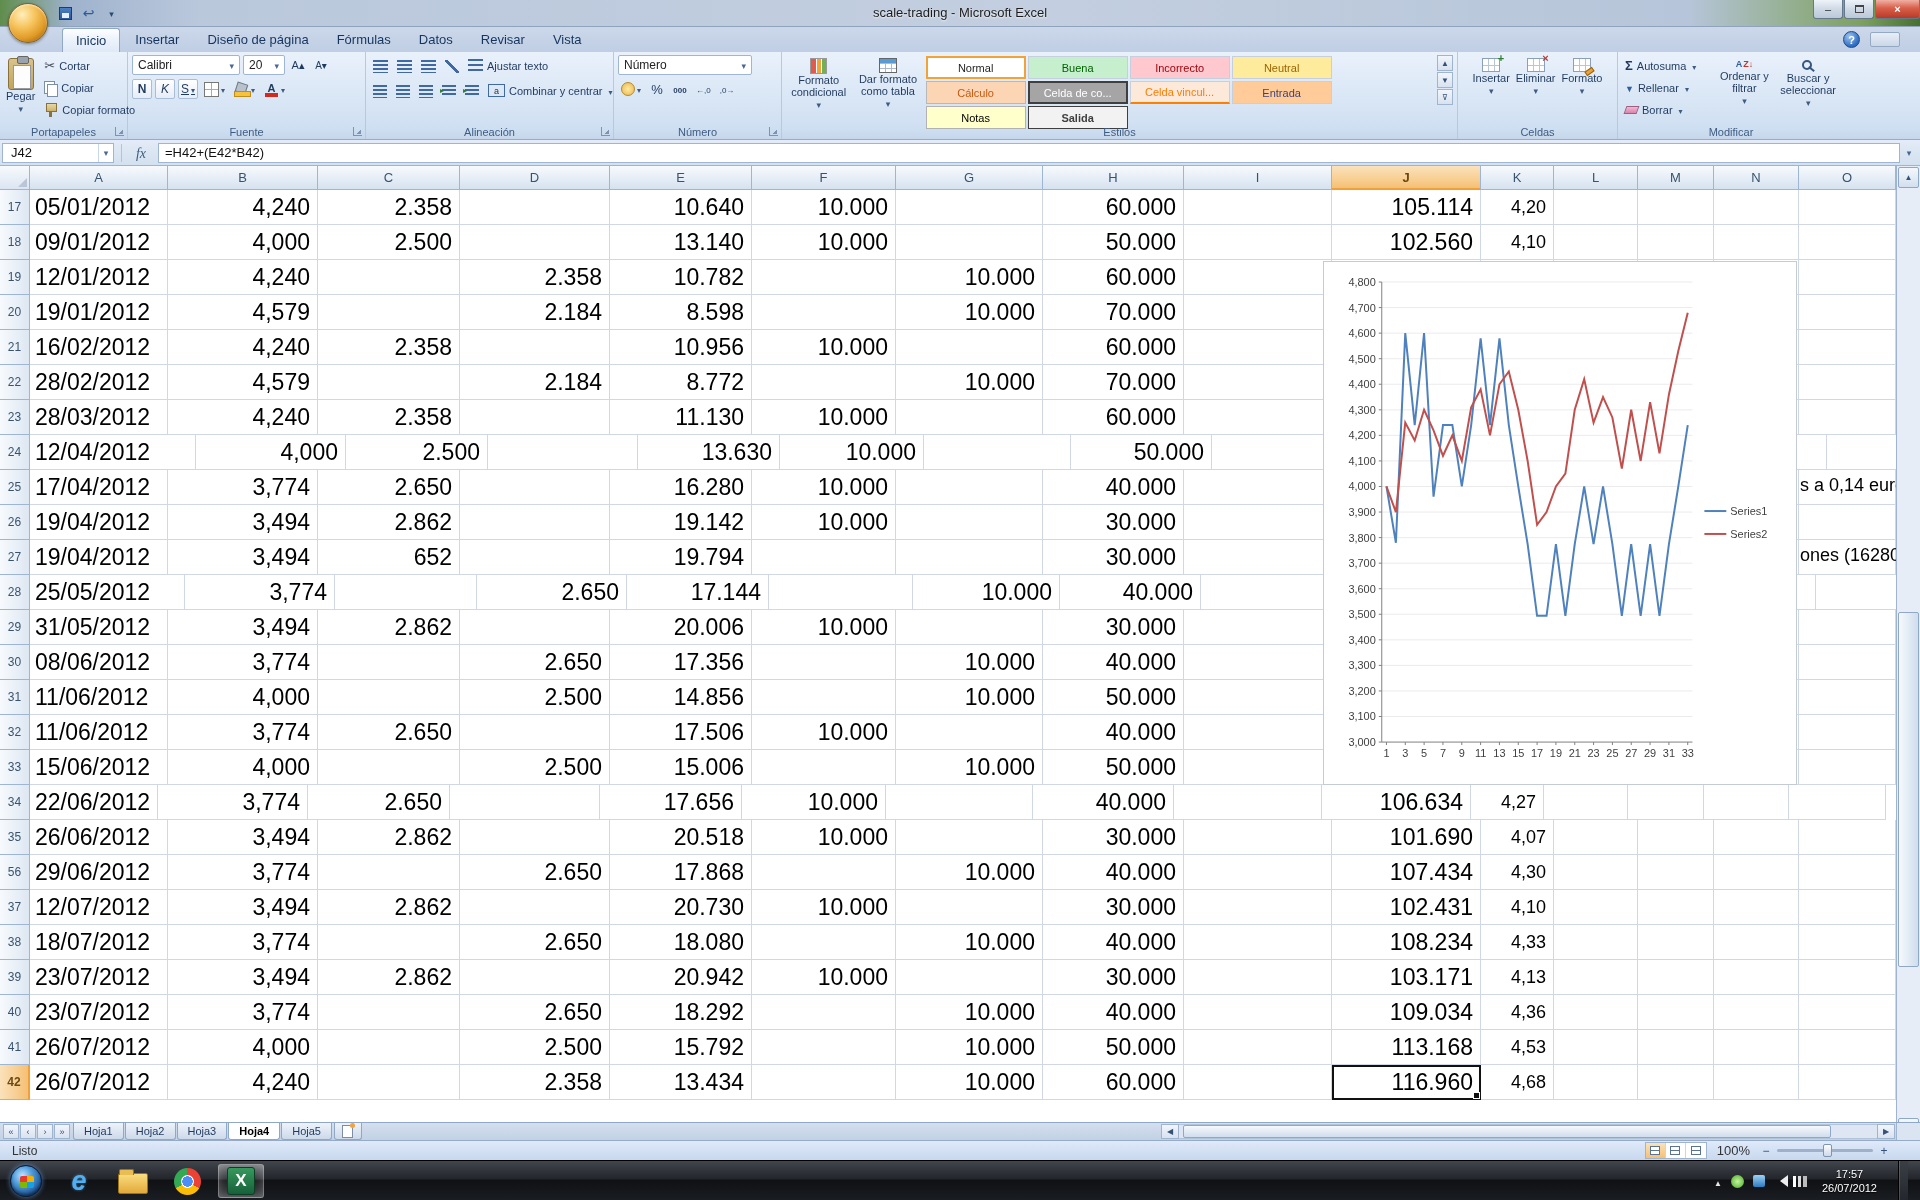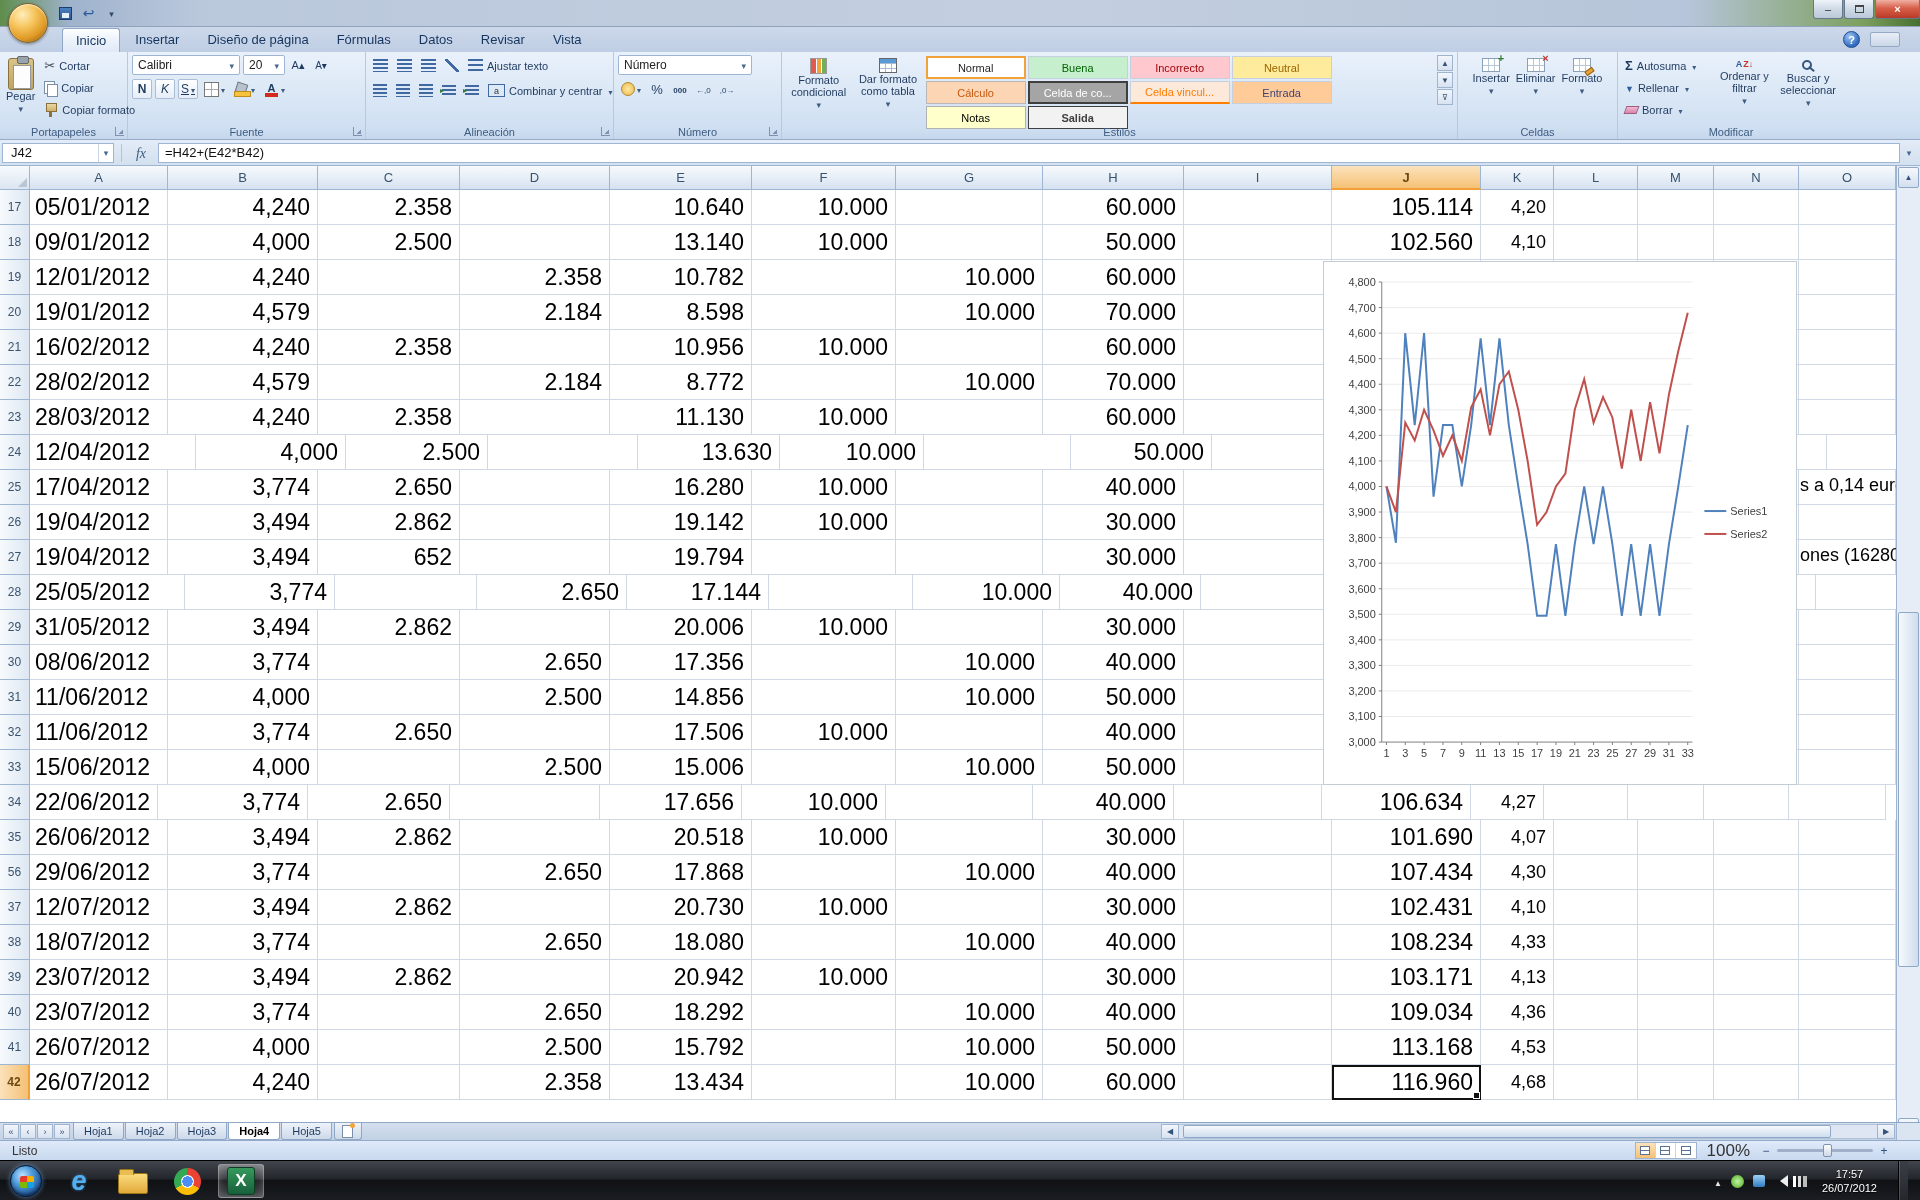--- a/index.html
+++ b/index.html
@@ -39,21 +39,21 @@
 #mini-tools{position:absolute;right:20px;top:5px;width:30px;height:15px;background:linear-gradient(#e8eef7,#cbd7e7);border:1px solid #93a9c4;border-radius:2px}
 
 
 #ribbon{position:absolute;top:52px;left:0;width:1920px;height:88px;display:flex;
  background:linear-gradient(#e9f1fb,#d9e6f5 55%,#cfdff2 88%,#c6d7ec);border-bottom:1px solid #95abc7;z-index:14}
 .rgroup{position:relative;height:87px;border-right:1px solid #b9c8dc;flex:none}
 .rgroup-content{position:absolute;top:3px;left:4px;right:4px;bottom:17px}
 .rgroup-label{position:absolute;bottom:1px;left:0;right:0;text-align:center;font-size:11px;color:#3e5c81;white-space:nowrap}
 .dlg{position:absolute;right:3px;bottom:3px;width:9px;height:9px;border-left:1px solid #7e93ad;border-bottom:1px solid #7e93ad}
 .dlg::after{content:"";position:absolute;right:1px;bottom:1px;width:4px;height:4px;background:linear-gradient(135deg,transparent 45%,#7e93ad 45%)}
-.hrow{display:flex;align-items:center;gap:3px;margin-bottom:4px}
+.hrow{display:flex;align-items:flex-end;gap:3px;margin-bottom:4px}
 .vcol{display:flex;flex-direction:column;justify-content:flex-start;gap:1px}
 .bigbtn{display:flex;flex-direction:column;align-items:center;font-size:11px;line-height:12px;color:#1f3a5f;text-align:center;padding:3px 2px;border-radius:3px}
 .sbtn{display:flex;align-items:center;gap:4px;font-size:11px;color:#1f3a5f;height:21px;padding:0 3px;white-space:nowrap}
 .mdarr::after{content:"▾";font-size:9px;color:#3e5c81}
 .sarr::after{content:"▾";font-size:8px;color:#3e5c81;margin-left:2px}
 .field{background:#fff;border:1px solid #9eb6d3;height:20px;font-size:12px;display:flex;align-items:center;padding:0 5px;color:#222;border-radius:2px}
 .field span:first-child{flex:1}
 .fdarr::after{content:"▾";font-size:9px;color:#4a6892}
 .fmtbtn{min-width:20px;height:20px;border:1px solid transparent;border-radius:2px;display:flex;align-items:center;justify-content:center;font-size:12px;color:#1f3a5f;padding:0 2px}
 .fmtbtn.boxed{border-color:#aabdd6;background:linear-gradient(#fff,#e6edf7)}
@@ -187,21 +187,21 @@
 
 #statusbar{position:absolute;top:1140px;left:0;width:1920px;height:20px;background:linear-gradient(#dfeafa,#c8d8ee);border-top:1px solid #96abc9;display:flex;align-items:center;font-size:12px;color:#333;z-index:8}
 #status-mode{padding-left:12px}
 #status-right{margin-left:auto;display:flex;align-items:center;gap:10px;padding-right:30px}
 .viewbtns{display:flex;border:1px solid #9fb4cf;background:#fff}
 .viewb{width:20px;height:15px;display:flex;align-items:center;justify-content:center;border-right:1px solid #c9d6e6}
 .viewb:last-child{border-right:none}
 .viewb.active{background:linear-gradient(#fbe2bb,#f5c074)}
 .vb-ic{width:10px;height:9px;border:1px solid #5a7294;background:
  linear-gradient(#5a7294,#5a7294) center/100% 1px no-repeat,#fff}
-#zoom-label{font-size:17px;color:#333}
+#zoom-label{font-size:13px;color:#333}
 .zslider{display:flex;align-items:center;gap:5px}
 .zminus,.zplus{font-size:12px;color:#33527a;width:12px;text-align:center}
 .ztrack{width:96px;height:3px;background:#9fb0c8;position:relative;border-radius:2px}
 .ztrack::before{content:"";position:absolute;left:50%;top:-4px;width:1px;height:11px;background:#7f94b0}
 .zthumb{position:absolute;left:46px;top:-5px;width:9px;height:13px;background:linear-gradient(#fdfefe,#cfd9e8);border:1px solid #7f94b0;border-radius:2px}
 
 
 #taskbar{position:absolute;top:1160px;left:0;width:1920px;height:40px;background:linear-gradient(#41454d,#23262b 45%,#0f1114 50%,#1a1d22);border-top:1px solid #000;z-index:30}
 #start-button{position:absolute;left:10px;top:4px;width:32px;height:32px;border-radius:50%;
  background:radial-gradient(circle at 38% 32%,#bfe3ff 0%,#4f9ddc 35%,#1c4f8f 75%,#0c2a55);
@@ -226,20 +226,21 @@
 .tri-vol{width:0;height:0;border:6px solid transparent;border-right:8px solid #eee;position:relative;margin-right:-4px}
 #clock{display:flex;flex-direction:column;justify-content:center;align-items:center;color:#fff;font-size:11px;line-height:14px;text-shadow:0 1px 1px #000;padding:0 6px}
 .showdesk{width:10px;height:40px;margin-left:6px;border-left:1px solid #000;background:linear-gradient(#3a3f47,#23262c);box-shadow:inset 1px 0 0 rgba(255,255,255,.18)}
 </style>
 </head>
 <body>
 
 <div id="screen">
 
   <div id="titlebar">
+    <div id="window-title">scale-trading - Microsoft Excel</div>
     <div id="win-controls">
       <div class="wbtn">–</div>
       <div class="wbtn">
           <span class="maxbox"></span>
         </div>
       <div class="wbtn close">×</div>
     </div>
   </div>
   <div id="office-orb"></div>
   <div id="qat">

